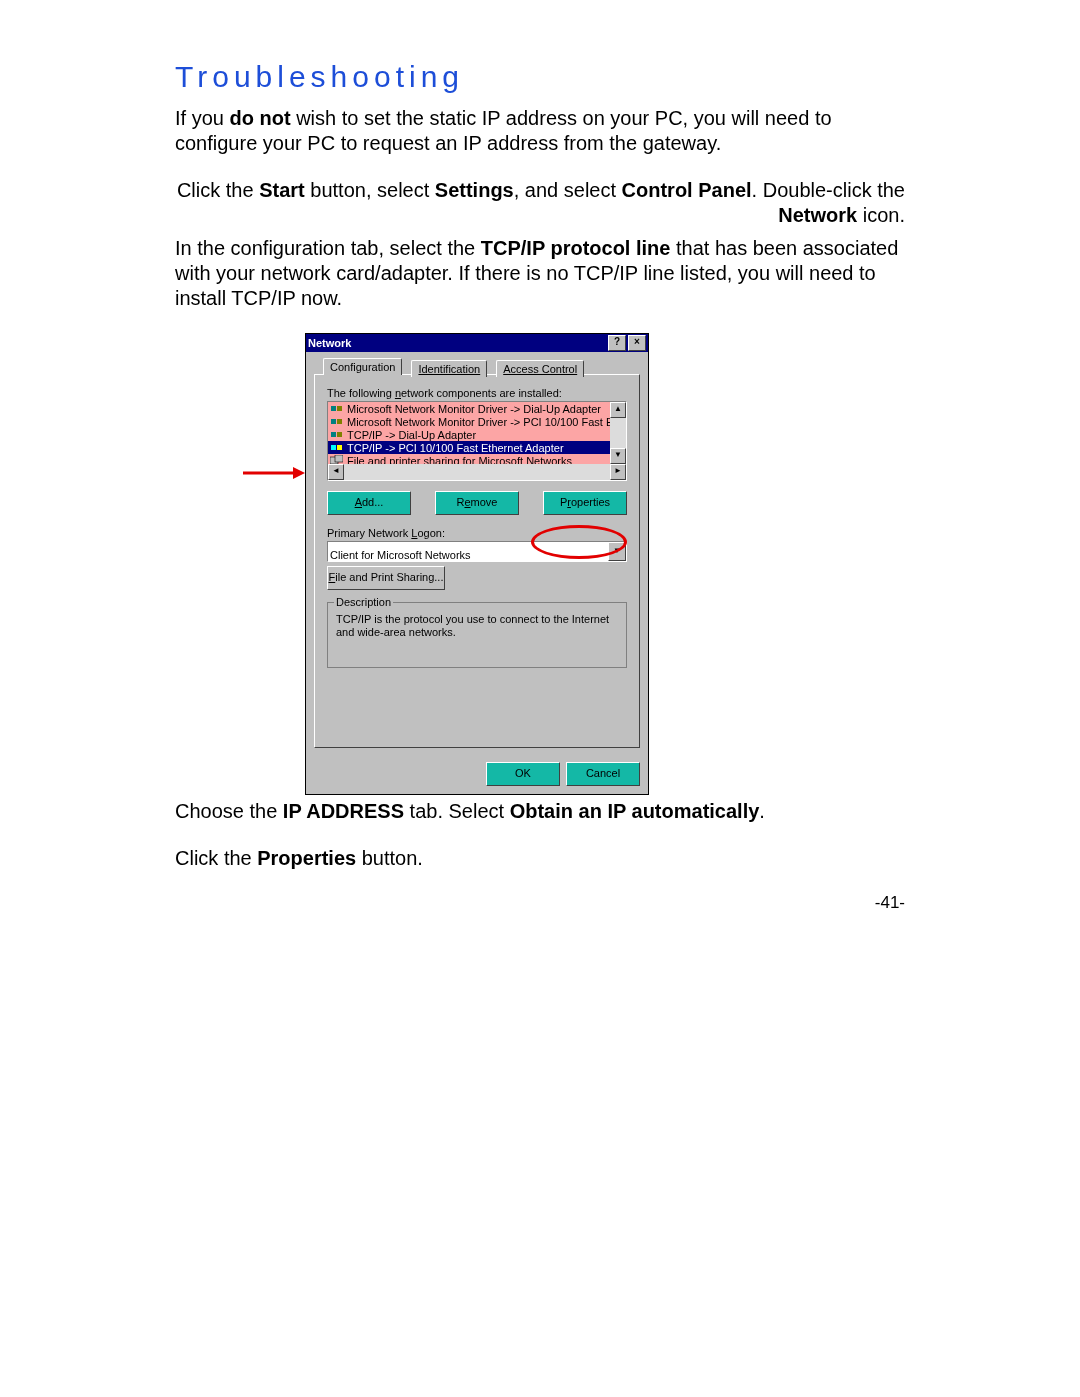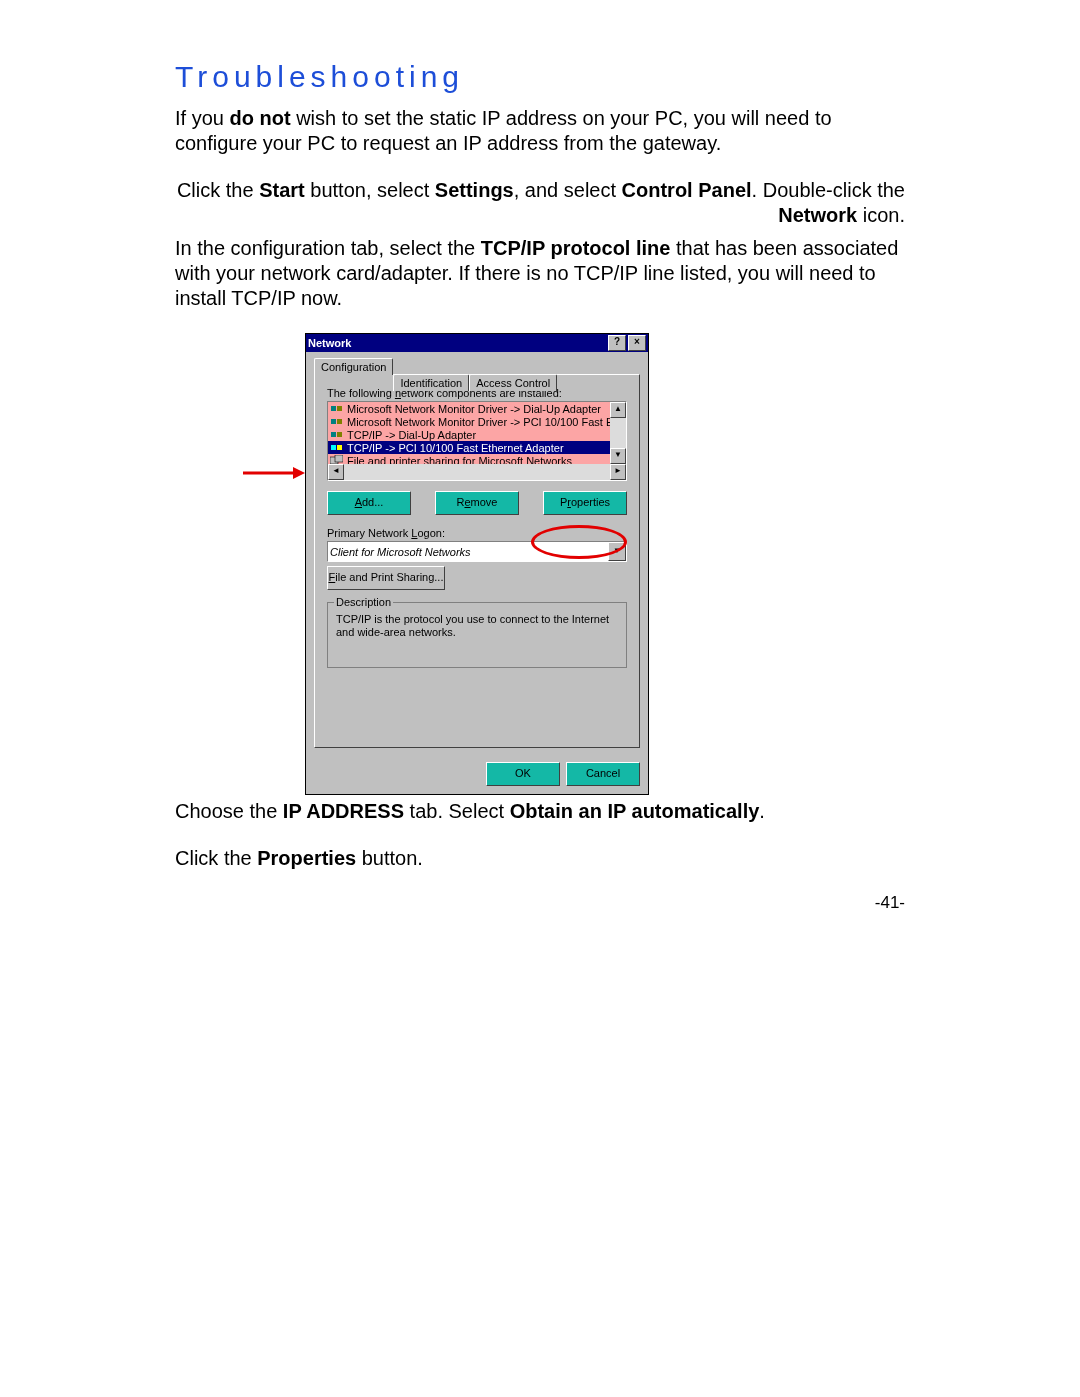--- a/index.html
+++ b/index.html
@@ -82,28 +82,30 @@
   }
   .tab {
     border: 1px solid #808080;
     border-bottom: none;
     padding: 2px 6px;
     background: #c0c0c0;
     border-top-left-radius: 2px;
     border-top-right-radius: 2px;
     font-size: 11px;
     position: relative;
+    margin-left: 9px;
   }
   .tab.active {
     border-color: #fff #404040 #c0c0c0 #fff;
     z-index: 3;
   }
   .tab.inactive {
     border-color: #fff #404040 #808080 #fff;
-    top: 16px;
+    top: 2px;
+    text-decoration: underline;
   }
   .tab-panel {
     border: 1px solid #fff;
     border-right-color: #404040;
     border-bottom-color: #404040;
     height: 350px;
     padding: 12px 12px 10px 12px;
     position: relative;
   }
   .label {
@@ -183,25 +185,24 @@
     line-height: 20px;
     font-size: 11px;
   }
   .dropdown {
     border: 1.5px solid #808080;
     border-right-color: #fff;
     border-bottom-color: #fff;
     background: #fff;
     height: 19px;
     display: flex;
-    align-items: center;
+    align-items: flex-end;
     padding: 0 2px;
     font-size: 11px;
     position: relative;
-    font-style: italic;
   }
   .dropdown::after {
     content: "▼";
     position: absolute;
     right: 0;
     top: 0;
     width: 16px;
     height: 17px;
     background: #c0c0c0;
     border: 1px solid #fff;

